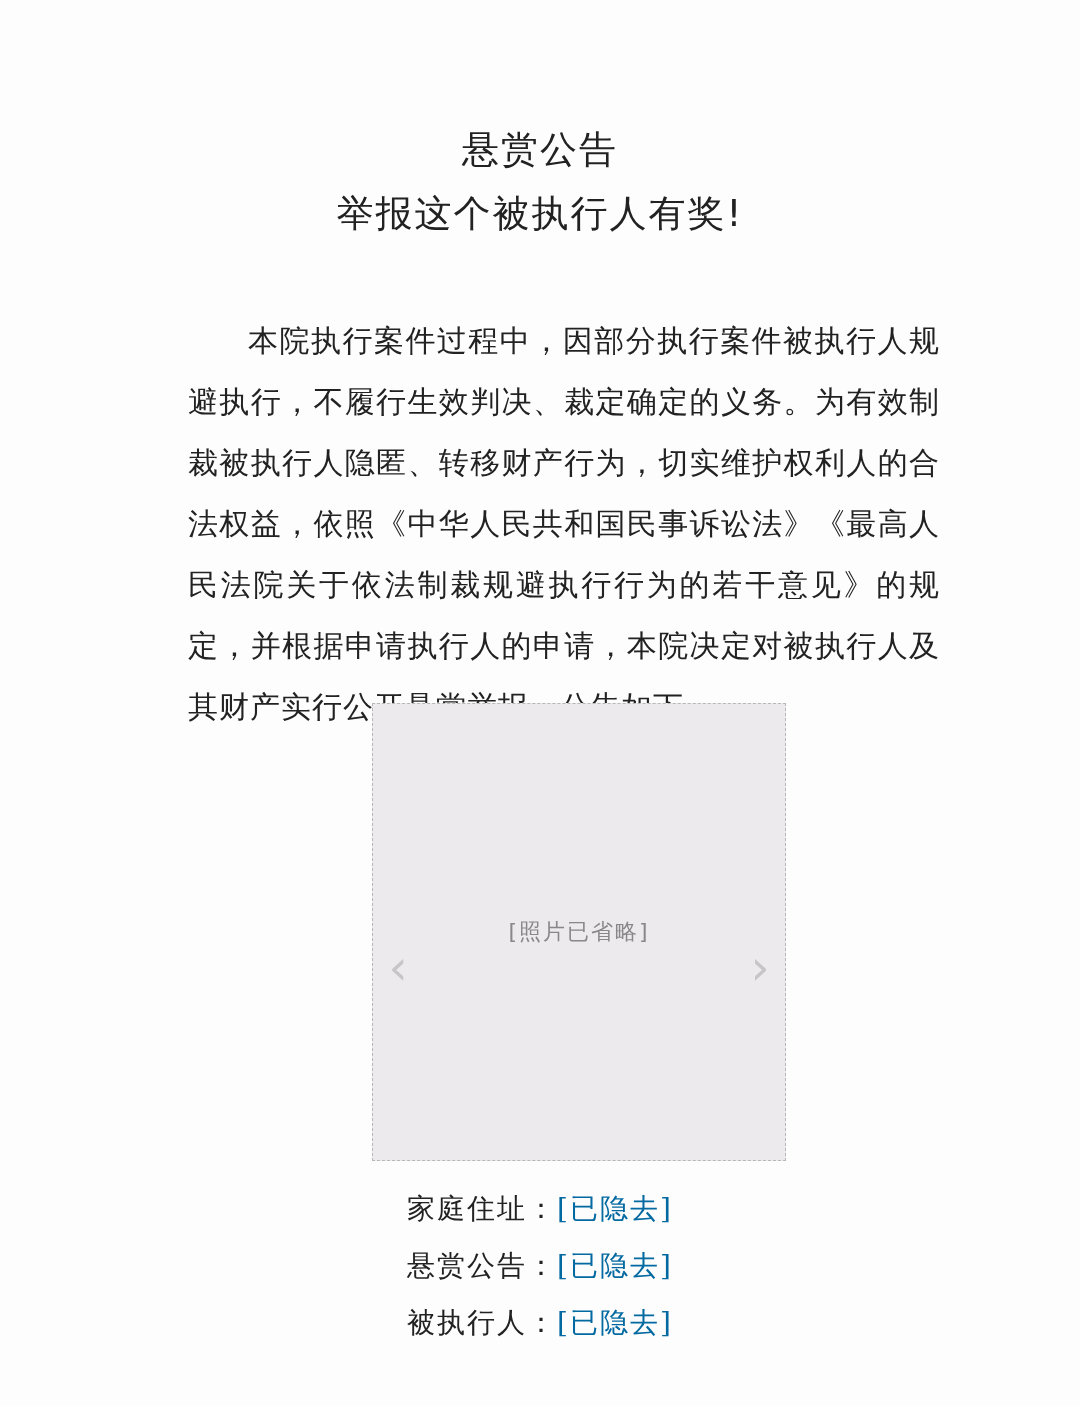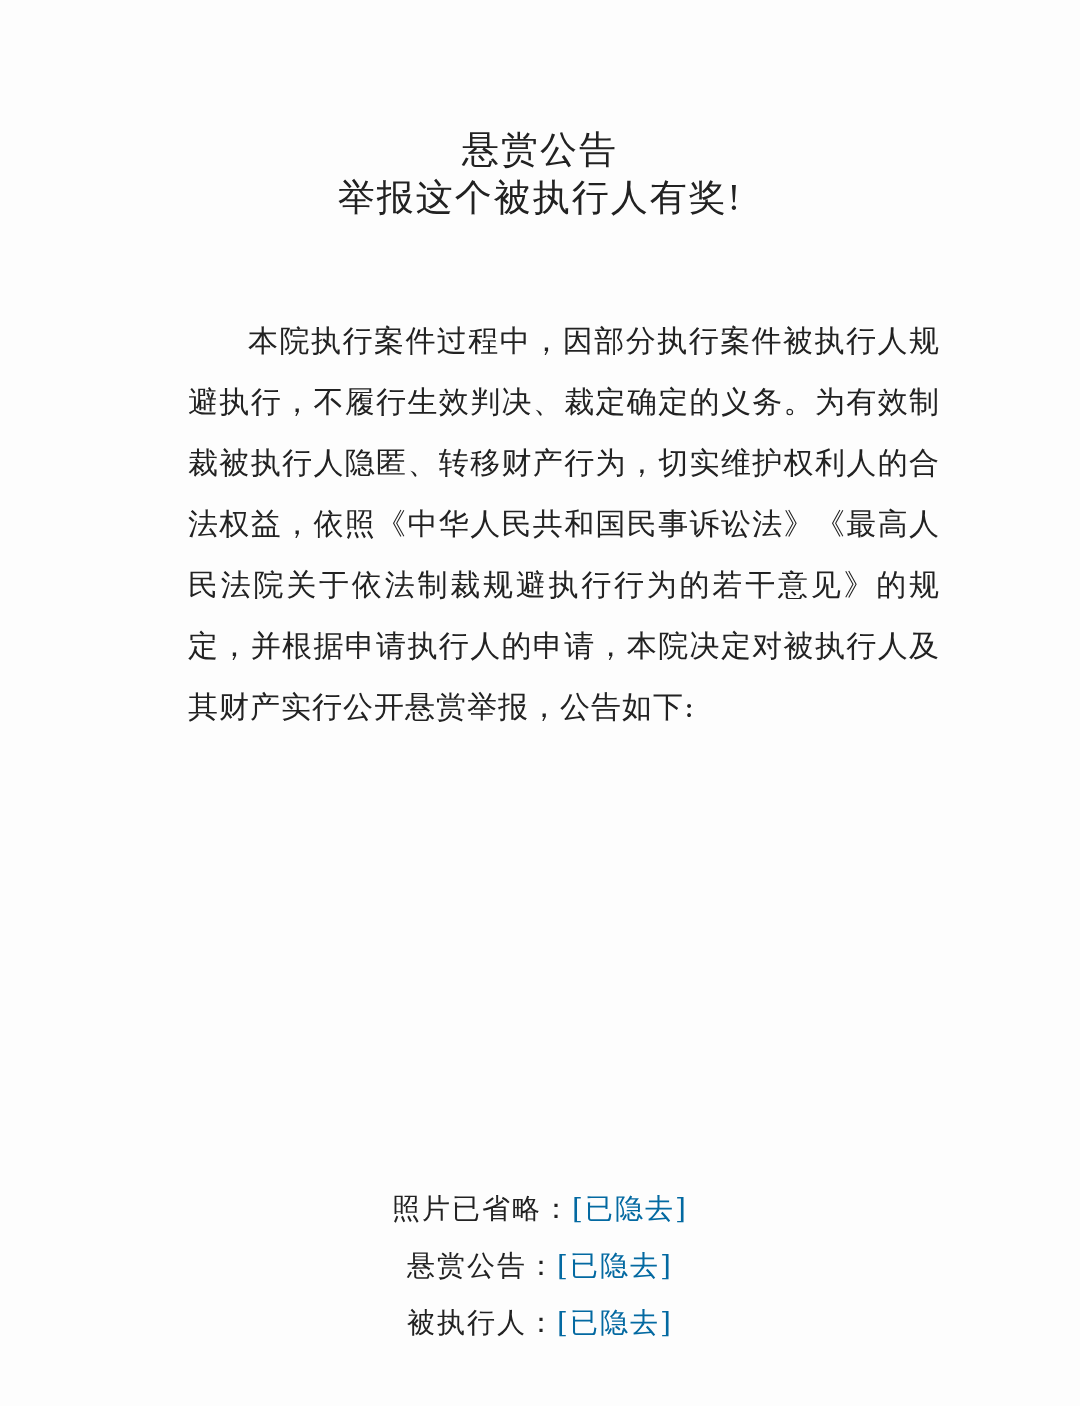--- a/index.html
+++ b/index.html
@@ -28,22 +28,21 @@
       text-align: center;
       font-family: "DejaVu Sans", "Liberation Sans", sans-serif;
       color: #222;
     }
     .title-line {
       font-size: 37px;
       line-height: 44px;
       letter-spacing: 2px;
     }
     .title-line + .title-line {
-      margin-top: 4px;
-      font-family: Liberation Serif, serif;
+      margin-top: 20px;
     }
     .body-text {
       position: absolute;
       top: 298px;
       left: 176px;
       width: 752px;
       font-size: 30px;
       line-height: 61px;
       letter-spacing: 1px;
       text-align: justify;
@@ -102,24 +101,29 @@
 
 <div class="page">
 
   <div class="title-block">
     <div class="title-line">悬赏公告</div>
     <div class="title-line">举报这个被执行人有奖!</div>
   </div>
 
   <p class="body-text" style="margin:12px;">本院执行案件过程中，因部分执行案件被执行人规避执行，不履行生效判决、裁定确定的义务。为有效制裁被执行人隐匿、转移财产行为，切实维护权利人的合法权益，依照《中华人民共和国民事诉讼法》《最高人民法院关于依法制裁规避执行行为的若干意见》的规定，并根据申请执行人的申请，本院决定对被执行人及其财产实行公开悬赏举报，公告如下:</p>
 
+  <div class="photo-frame">
+    <span class="photo-placeholder-label">[照片已省略]</span>
+    <span class="carousel-arrow prev">‹</span>
+    <span class="carousel-arrow next">›</span>
+  </div>
 
   <div class="info-block">
     <div class="info-row">
-      <span class="label">照片已省略：</span><span class="value">[已隐去]</span>
+      <span class="label">家庭住址：</span><span class="value">[已隐去]</span>
     </div>
     <div class="info-row">
       <span class="label">悬赏公告：</span><span class="value">[已隐去]</span>
     </div>
     <div class="info-row">
       <span class="label">被执行人：</span><span class="value">[已隐去]</span>
     </div>
   </div>
 
 </div>

